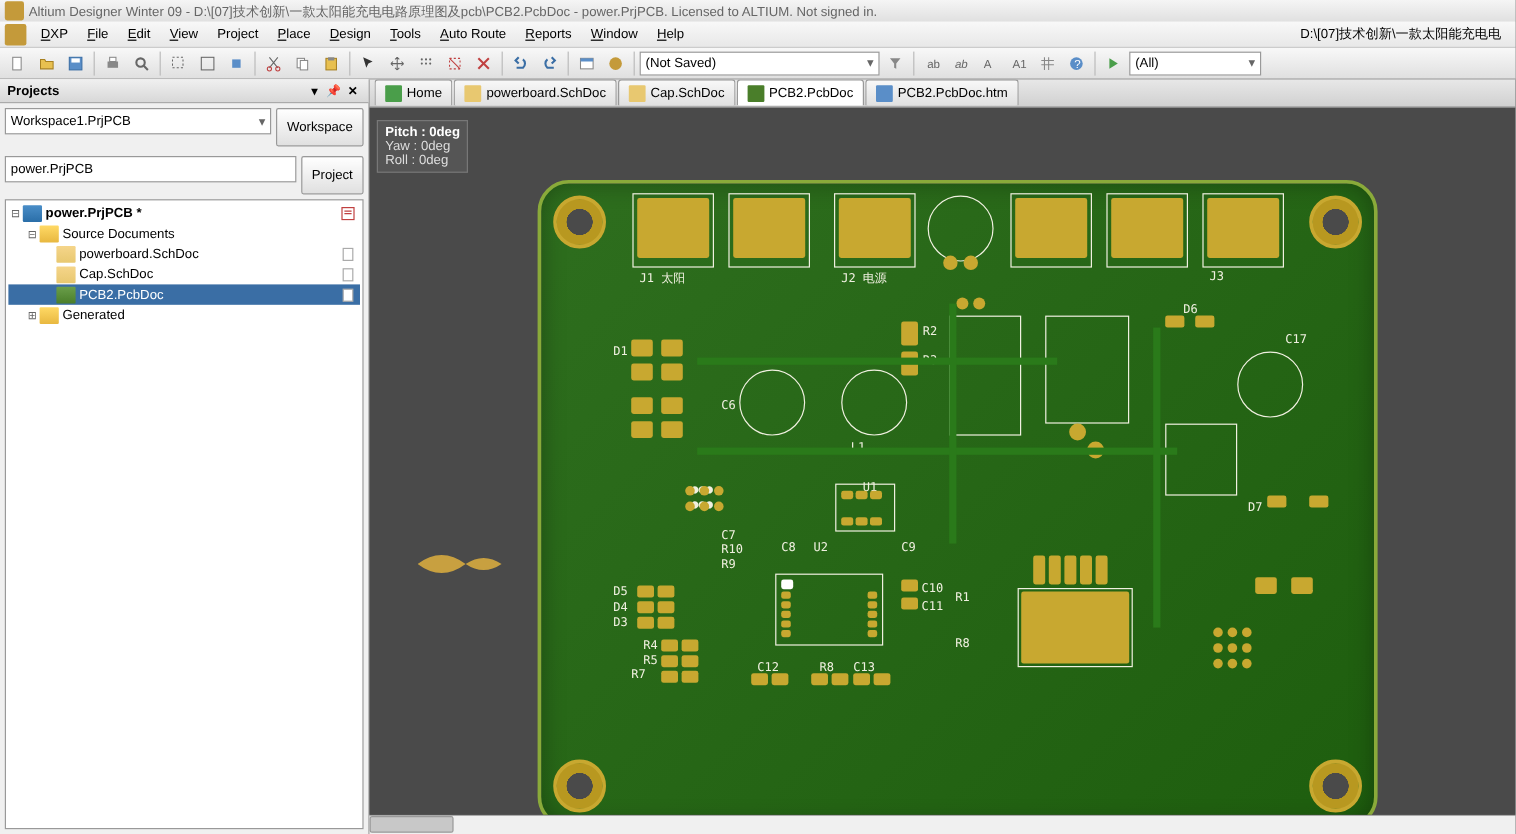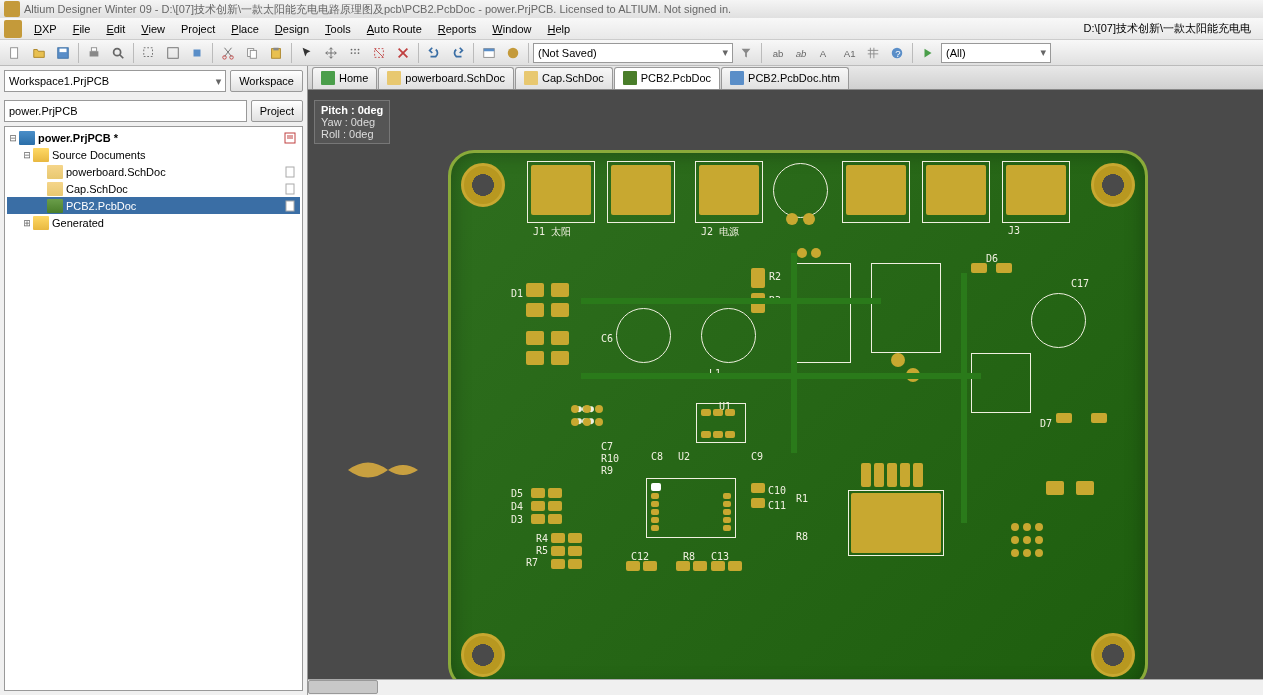--- a/index.html
+++ b/index.html
@@ -18,38 +18,38 @@
 .combo { height: 20px; border: 1px solid #999; background: #fff; padding: 0 18px 0 4px; display: flex; align-items: center; position: relative; }
 .combo::after { content: '▾'; position: absolute; right: 4px; color: #666; }
 .main { flex: 1; display: flex; overflow: hidden; }
 .panel { width: 308px; background: #f0f0f0; border-right: 1px solid #999; display: flex; flex-direction: column; }
 .panel-header { height: 20px; background: linear-gradient(#f0f0f0, #d8d8d8); display: flex; align-items: center; padding: 0 6px; font-weight: bold; border-bottom: 1px solid #aaa; }
 .panel-header-ctrls { margin-left: auto; display: flex; gap: 2px; }
 .pctrl { width: 14px; height: 14px; display: flex; align-items: center; justify-content: center; cursor: pointer; font-size: 10px; }
 .panel-row { display: flex; padding: 4px; gap: 4px; }
 .panel-input { flex: 1; height: 22px; border: 1px solid #999; background: #fff; padding: 0 4px; display: flex; align-items: center; position: relative; }
 .panel-input.dd::after { content: '▾'; position: absolute; right: 4px; color: #666; }
-.panel-btn { height: 22px; padding: 0 8px; border: 1px solid #999; background: linear-gradient(#fff, #e0e0e0); border-radius: 2px; display: flex; align-items: center; cursor: pointer; }
+.panel-btn { height: 32px; padding: 0 8px; border: 1px solid #999; background: linear-gradient(#fff, #e0e0e0); border-radius: 2px; display: flex; align-items: center; cursor: pointer; }
 .radio-row { display: flex; align-items: center; padding: 4px 8px; gap: 4px; }
 .radio { width: 12px; height: 12px; border: 1px solid #666; border-radius: 50%; display: flex; align-items: center; justify-content: center; }
 .radio.sel::after { content: ''; width: 6px; height: 6px; background: #3a6ea5; border-radius: 50%; }
 .icon-btns { margin-left: auto; display: flex; gap: 2px; }
 .ibtn { width: 22px; height: 22px; border: 1px solid #aaa; background: linear-gradient(#fff,#e8e8e8); border-radius: 2px; display: flex; align-items: center; justify-content: center; cursor: pointer; }
 .tree { flex: 1; background: #fff; border: 1px solid #999; margin: 0 4px 4px 4px; padding: 2px; overflow: auto; }
 .tree-row { display: flex; align-items: center; height: 17px; cursor: pointer; padding-right: 4px; }
 .tree-row.selected { background: #3a6ea5; color: #fff; }
 .twisty { width: 12px; text-align: center; font-size: 9px; color: #666; }
 .ticon { width: 16px; height: 14px; margin-right: 3px; flex-shrink: 0; }
 .ticon.prj { background: linear-gradient(#4a8ec8, #2a6ea8); border-radius: 1px; }
 .ticon.folder { background: linear-gradient(#ffd965, #e8b840); border-radius: 1px; }
 .ticon.sch { background: linear-gradient(#f5d58a, #e8c870); border-radius: 1px; }
 .ticon.pcb { background: linear-gradient(#6a9e4a, #4a7e2a); border-radius: 1px; }
 .row-icon { margin-left: auto; width: 12px; height: 12px; }
 .workspace { flex: 1; display: flex; flex-direction: column; background: #4a4a4a; }
-.doc-tabs { height: 24px; background: linear-gradient(#e8e8e8, #d0d0d0); display: flex; align-items: center; padding: 0 4px; gap: 1px; border-bottom: 1px solid #888; }
+.doc-tabs { height: 24px; background: linear-gradient(#e8e8e8, #d0d0d0); display: flex; align-items: flex-start; padding: 0 4px; gap: 1px; border-bottom: 1px solid #888; }
 .doc-tab { height: 22px; padding: 0 8px; background: linear-gradient(#f8f8f8, #e0e0e0); border: 1px solid #999; border-bottom: none; border-radius: 3px 3px 0 0; display: flex; align-items: center; gap: 4px; cursor: pointer; }
 .doc-tab.active { background: #fff; }
 .tab-ico { width: 14px; height: 14px; border-radius: 1px; }
 .canvas { flex: 1; background: #4a4a4a; position: relative; overflow: hidden; }
 .orient-box { position: absolute; left: 6px; top: 10px; background: #555; border: 1px solid #777; padding: 3px 6px; color: #ddd; font-size: 10px; line-height: 12px; }
 .orient-box b { color: #fff; }
 .marker { position: absolute; left: 40px; top: 360px; }
 .pcb-board { position: absolute; left: 140px; top: 60px; width: 700px; height: 540px; background: linear-gradient(135deg, #2e6e1e, #1e5e0e); border-radius: 26px; border: 3px solid #8aaa3a; box-shadow: inset 0 0 20px rgba(0,0,0,0.3); }
 .hole { position: absolute; width: 44px; height: 44px; border: 3px solid #c8a830; border-radius: 50%; background: radial-gradient(#4a4a4a 0 40%, #b89820 41% 100%); }
 .h1 { left: 10px; top: 10px; } .h2 { right: 10px; top: 10px; } .h3 { left: 10px; bottom: 10px; } .h4 { right: 10px; bottom: 10px; }
@@ -259,20 +259,28 @@
         <path d="M4 3l8 5-8 5z" fill="#4a9e4a"></path>
       </svg>
     </div>
   <div class="combo" style="width:110px">
       <span>(All)</span>
     </div>
 </div>
 
 <div class="main">
   <div class="panel">
+    <div class="panel-header">
+      <span>Projects</span>
+      <div class="panel-header-ctrls">
+        <div class="pctrl">▾</div>
+        <div class="pctrl">📌</div>
+        <div class="pctrl">✕</div>
+      </div>
+    </div>
     <div class="panel-row">
       <div class="panel-input dd">
           <span>Workspace1.PrjPCB</span>
         </div>
       <div class="panel-btn">
           <span>Workspace</span>
         </div>
     </div>
     <div class="panel-row">
       <div class="panel-input">

